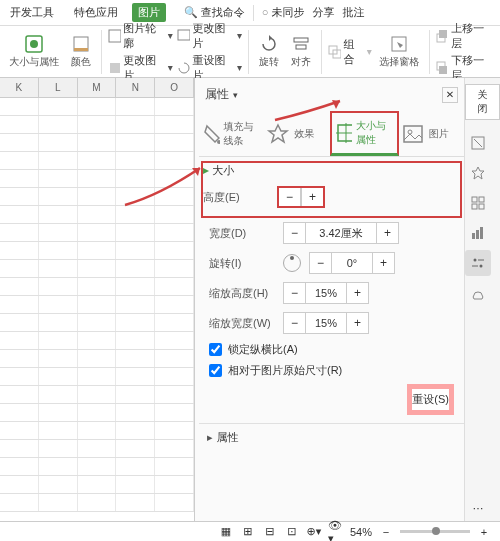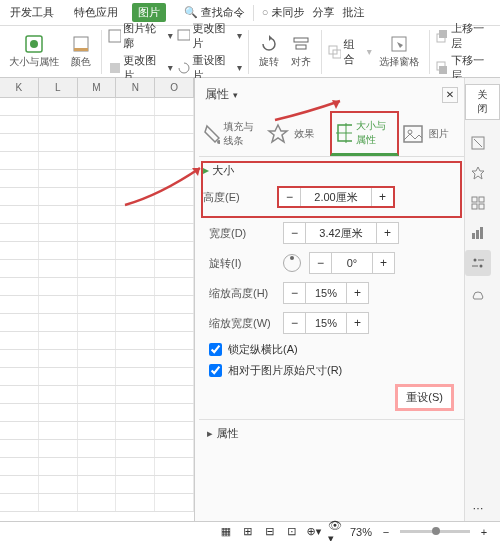--- a/index.html
+++ b/index.html
@@ -42,21 +42,21 @@
 .spinner{display:flex;border:1px solid #ccc;background:#fff;height:22px}
 .spinner.hl{border:2px solid #d04040}
 .spinner button{width:22px;background:#fff;border:none;border-right:1px solid #ccc;cursor:pointer;font-size:12px}
 .spinner button:last-child{border-right:none;border-left:1px solid #ccc}
 .spinner input{width:70px;border:none;text-align:center;font-size:11px}
 .spinner.sm input{width:40px}
 .rotknob{width:18px;height:18px;border:1px solid #aaa;border-radius:50%;margin-right:4px;position:relative}
 .rotknob:after{content:"";position:absolute;width:4px;height:4px;background:#666;border-radius:50%;top:1px;left:6px}
 .chk{display:flex;align-items:center;gap:6px;margin-bottom:6px;font-size:11px;color:#555}
 .chk input{width:13px;height:13px}
-.resetbtn{margin-left:auto;padding:3px 8px;border:3px solid #fca5a5;background:#fff;font-size:11px}
+.resetbtn{margin-left:auto;padding:3px 0;border:5px solid #fca5a5;background:#fff;font-size:11px}
 .collap{padding:6px 8px;font-size:11px;color:#555;display:flex;align-items:center;gap:4px;border-top:1px solid #e0e0e0}
 .sidebar{width:36px;background:#f5f5f5;border-left:1px solid #ddd;display:flex;flex-direction:column;align-items:flex-start;padding-top:6px;gap:4px}
 .sidebar .sbtn{width:26px;height:26px;display:flex;align-items:center;justify-content:center;border-radius:3px}
 .sidebar .sbtn.a{background:#ddd}
 .closebtn{padding:3px 8px;border:1px solid #ccc;background:#fff;font-size:10px;margin-bottom:6px}
 .statusbar{height:20px;background:#fff;border-top:1px solid #ccc;display:flex;align-items:center;justify-content:flex-end;padding:0 8px;gap:6px;font-size:10px;color:#666}
 .statusbar .sic{width:16px;height:16px;display:flex;align-items:center;justify-content:center}
 svg{display:block}
 </style>
 </head>
@@ -375,21 +375,20 @@
           <span>图片</span>
         </div>
       </div>
 
       <div class="section">
         <div class="stitle">▸ <span>大小</span></div>
         <div class="row">
           <label>高度(E)</label>
           <div class="spinner hl">
             <button>−</button>
-            <input value="2.00厘米" style="">
             <button>+</button>
           </div>
         </div>
       </div>
 
       <div style="padding:0 10px">
         <div class="row">
           <label>宽度(D)</label>
           <div class="spinner">
             <button>−</button>
@@ -494,19 +493,19 @@
     <path d="M70 6 L62 5 L66 14 Z" fill="#d04040"></path>
   </svg>
 
 <div class="statusbar">
   <span class="sic">▦</span>
   <span class="sic">⊞</span>
   <span class="sic">⊟</span>
   <span class="sic">⊡</span>
   <span class="sic">⊕▾</span>
   <span class="sic">👁▾</span>
-  <span>73%</span>
+  <span>54%</span>
   <span class="sic">−</span>
   <div style="width:70px;height:3px;background:#ccc;position:relative">
       <div style="position:absolute;left:45%;top:-3px;width:8px;height:8px;background:#888;border-radius:50%"></div>
     </div>
   <span class="sic">+</span>
 </div>
 
 </body></html>

